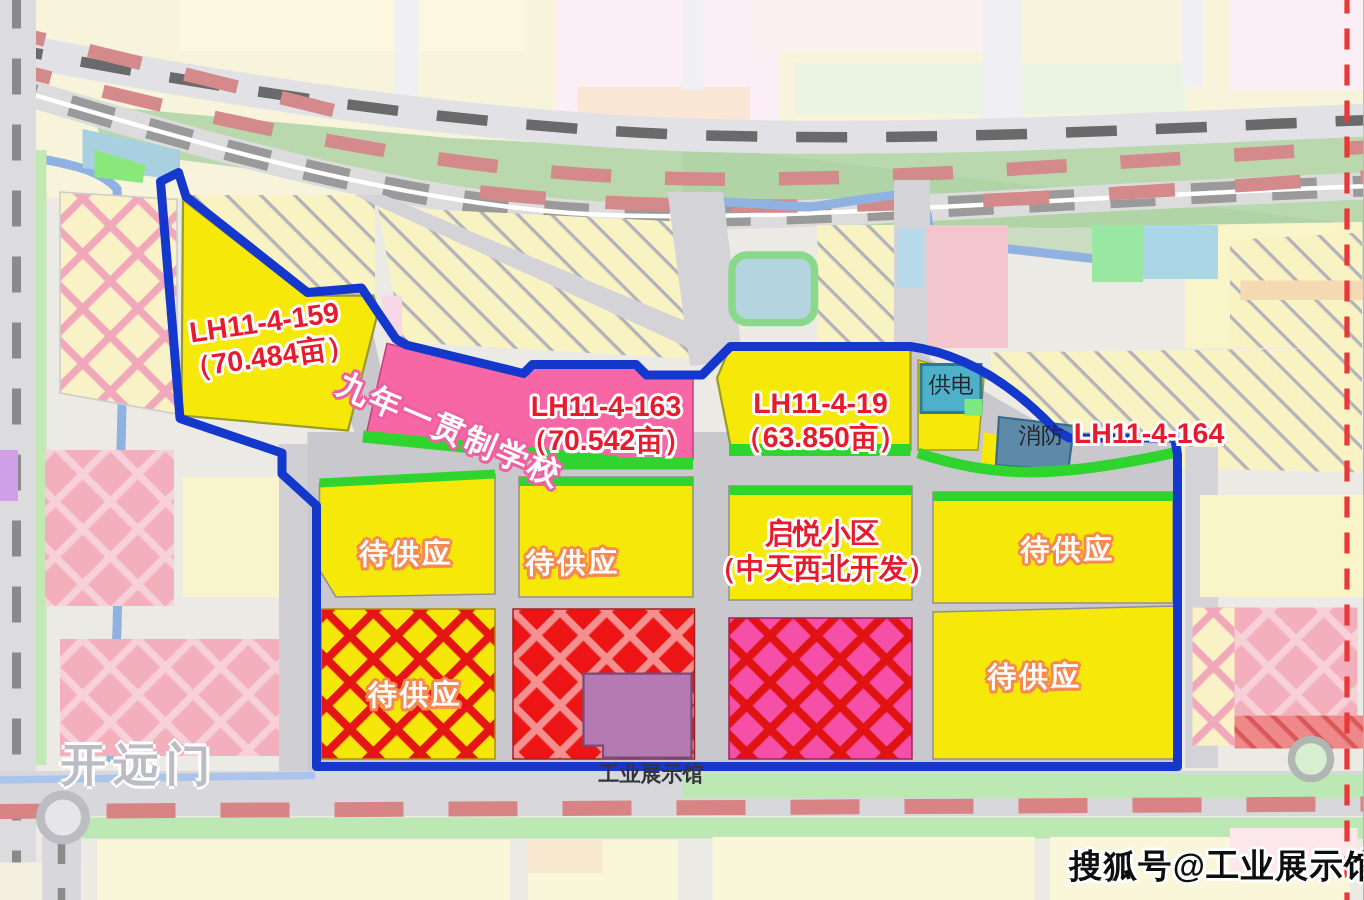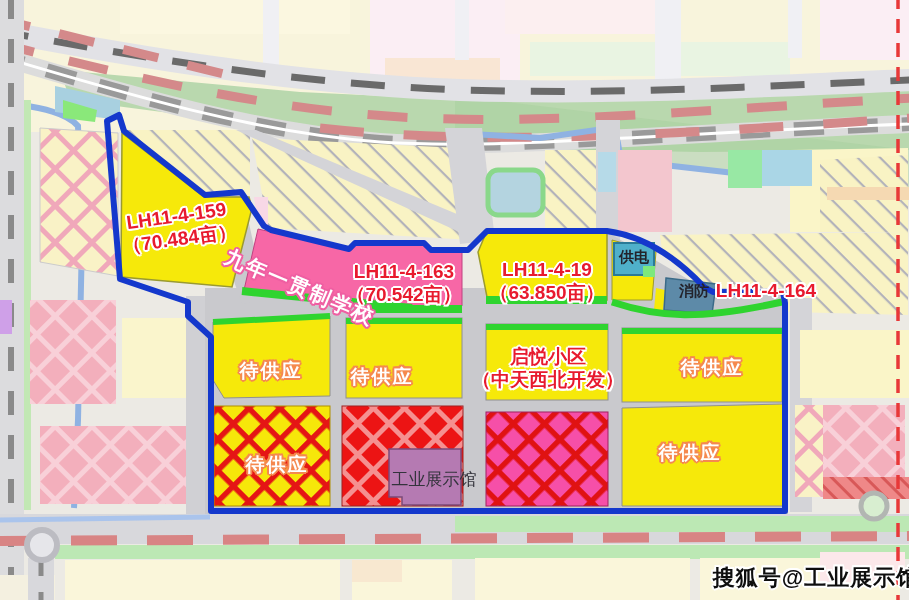--- a/index.html
+++ b/index.html
@@ -10,22 +10,22 @@
        font-weight:bold;white-space:nowrap;text-align:center;line-height:1.2;z-index:5;}
   .red{color:#e81a2e;font-size:19px;
        text-shadow:-2px 0 #fff,2px 0 #fff,0 -2px #fff,0 2px #fff,
                    -1.5px -1.5px #fff,1.5px -1.5px #fff,-1.5px 1.5px #fff,1.5px 1.5px #fff;}
   .white-pink{color:#fff;font-size:21px;letter-spacing:2px;
        text-shadow:-2px 0 #ef5fa2,2px 0 #ef5fa2,0 -2px #ef5fa2,0 2px #ef5fa2,
                    -1.5px -1.5px #ef5fa2,1.5px -1.5px #ef5fa2,-1.5px 1.5px #ef5fa2,1.5px 1.5px #ef5fa2;}
   .white-orange{color:#fff;font-size:19px;letter-spacing:2px;
        text-shadow:-2px 0 #f5894f,2px 0 #f5894f,0 -2px #f5894f,0 2px #f5894f,
                    -1.5px -1.5px #f5894f,1.5px -1.5px #f5894f,-1.5px 1.5px #f5894f,1.5px 1.5px #f5894f;text-align:right;}
-  .black{color:#23232b;font-size:15px;font-weight:bold;}
-  .dark{color:#33333c;font-size:17px;font-weight:normal;}
+  .black{color:#23232b;font-size:15px;font-weight:normal;}
+  .dark{color:#33333c;font-size:14px;font-weight:bold;margin-top:36px;}
   .grey-road{color:#bcbcc4;font-size:30px;letter-spacing:5px;
        text-shadow:-2px 0 #fff,2px 0 #fff,0 -2px #fff,0 2px #fff;}
   .watermark{color:#0e0e0e;font-size:22px;letter-spacing:1px;
        text-shadow:-2px 0 #fff,2px 0 #fff,0 -2px #fff,0 2px #fff,
                    -1.5px -1.5px #fff,1.5px -1.5px #fff,-1.5px 1.5px #fff,1.5px 1.5px #fff;}
 </style>
 </head>
 <body>
 
 <div class="stage">
@@ -266,15 +266,16 @@
   <div class="lbl white-orange" style="left:277px;top:465px">待供应</div>
   <div class="lbl white-orange" style="left:690px;top:453px">待供应</div>
 
   <div class="lbl red" style="left:548px;top:369px">
     <div>启悦小区</div>
     <div>（中天西北开发）</div>
   </div>
 
   <div class="lbl dark" style="left:434px;top:480px">工业展示馆</div>
 
+  <div class="lbl grey-road" style="left:93px;top:511px">开远门</div>
 
   <div class="lbl watermark" style="left:816px;top:578px">搜狐号@工业展示馆</div>
 </div>
 
 </body></html>

